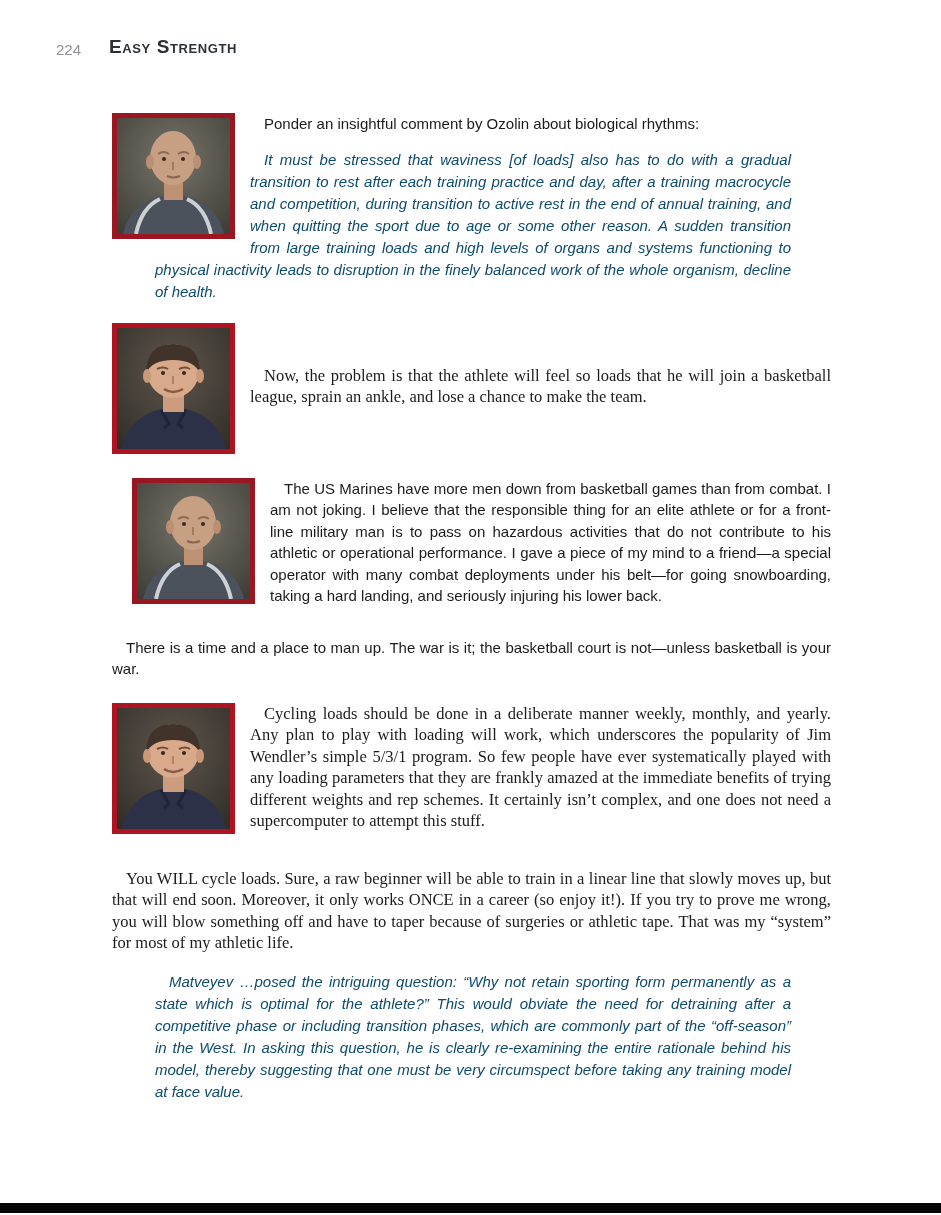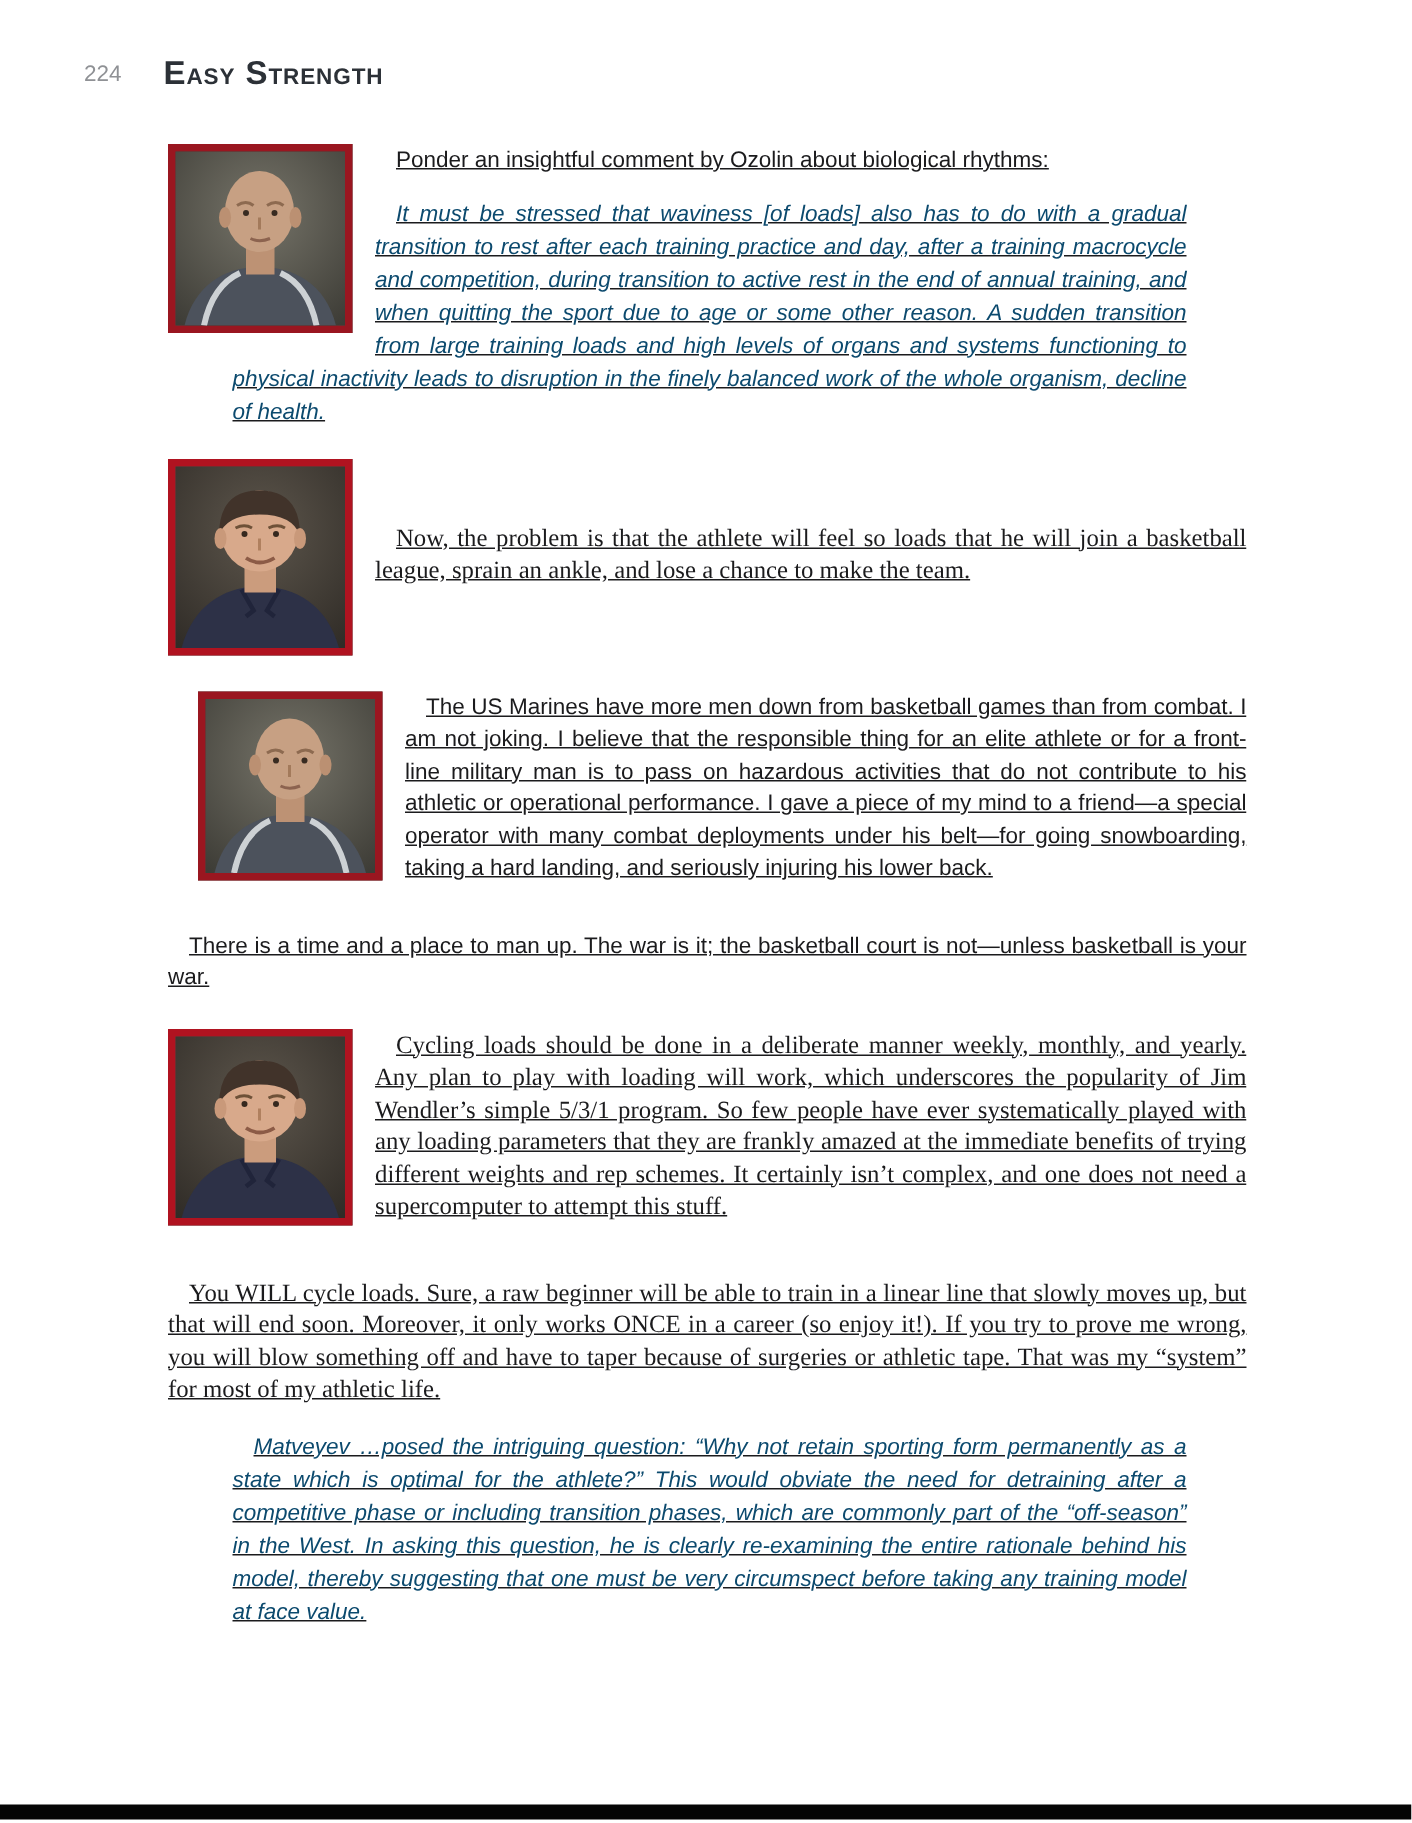--- a/index.html
+++ b/index.html
@@ -8,40 +8,39 @@
     width: 941px; height: 1215px;
     position: relative;
     background: #ffffff;
     color: #1b1b1d;
     overflow: hidden;
   }
 
   
   .page-header {
     position: absolute; top: 36px; left: 56px;
-    display: flex; align-items: center; gap: 28px;
+    display: flex; align-items: flex-end; gap: 28px;
   }
   .page-number {
     font: 15px "Liberation Sans", sans-serif;
     color: #8f9195;
   }
   .book-title {
     font-family: "Liberation Sans", sans-serif;
     font-weight: 700;
     font-variant: small-caps;
     letter-spacing: 0.6px;
-    font-size: 22px;
+    font-size: 19px;
     color: #2c3137;
   }
 
   
   .page-body {
-    position: absolute; top: 96px; left: 112px;
+    position: absolute; top: 113px; left: 112px;
     width: 719px;
-    text-decoration: underline;
   }
 
   .media-block::after { content: ""; display: block; clear: both; }
 
   figure.photo {
     float: left;
     width: 123px; height: 126px;
     margin: 0 15px 4px 0;
     padding: 0;
     border: 5px solid #a4141f;

